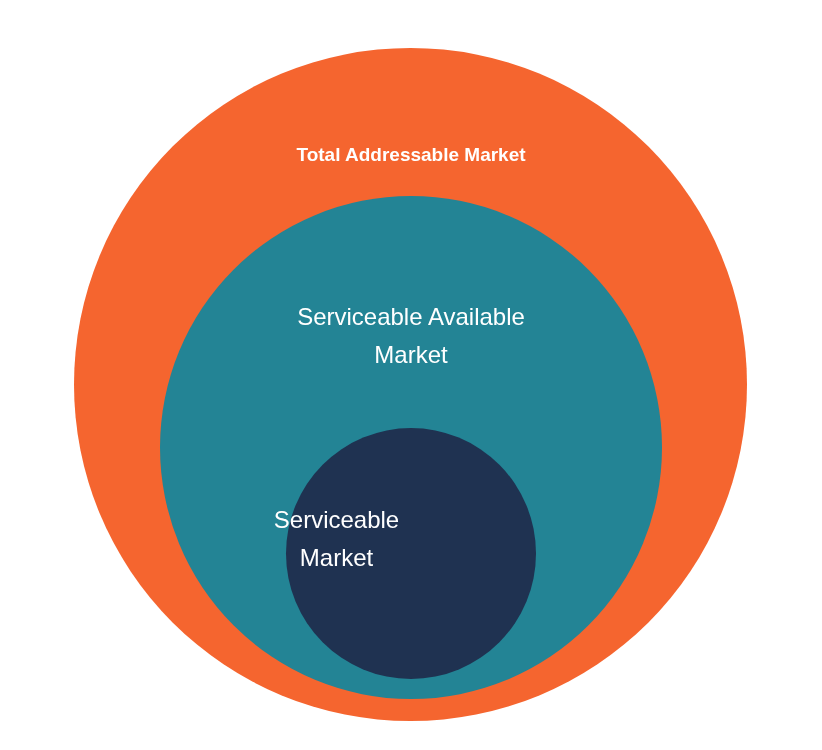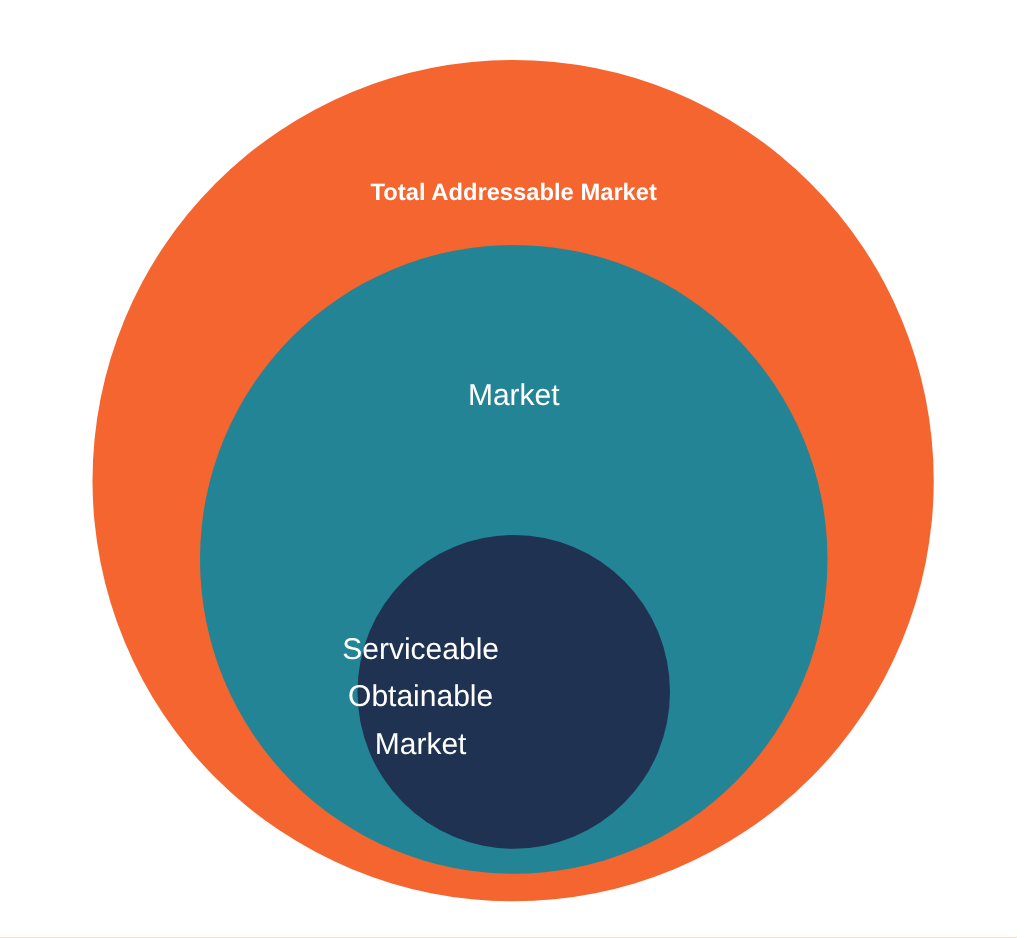--- a/index.html
+++ b/index.html
@@ -20,20 +20,20 @@
 
 <div class="circle" id="tam" style="background: rgb(245, 101, 47);"></div>
 <div class="circle" id="sam" style="background: rgb(35, 132, 149);"></div>
 <div class="circle" id="som" style="background: rgb(31, 50, 81);"></div>
 
 <div class="label" id="tam-label" style="color: rgb(255, 255, 255);">
   <span class="line">Total Addressable Market</span>
 </div>
 
 <div class="label" id="sam-label" style="color: rgb(255, 255, 255);">
+  <span class="line">Serviceable Available</span>
   <span class="line">Market</span>
 </div>
 
 <div class="label" id="som-label" style="color: rgb(255, 255, 255);">
   <span class="line">Serviceable</span>
-  <span class="line">Obtainable</span>
   <span class="line">Market</span>
 </div>
 
 </body></html>

